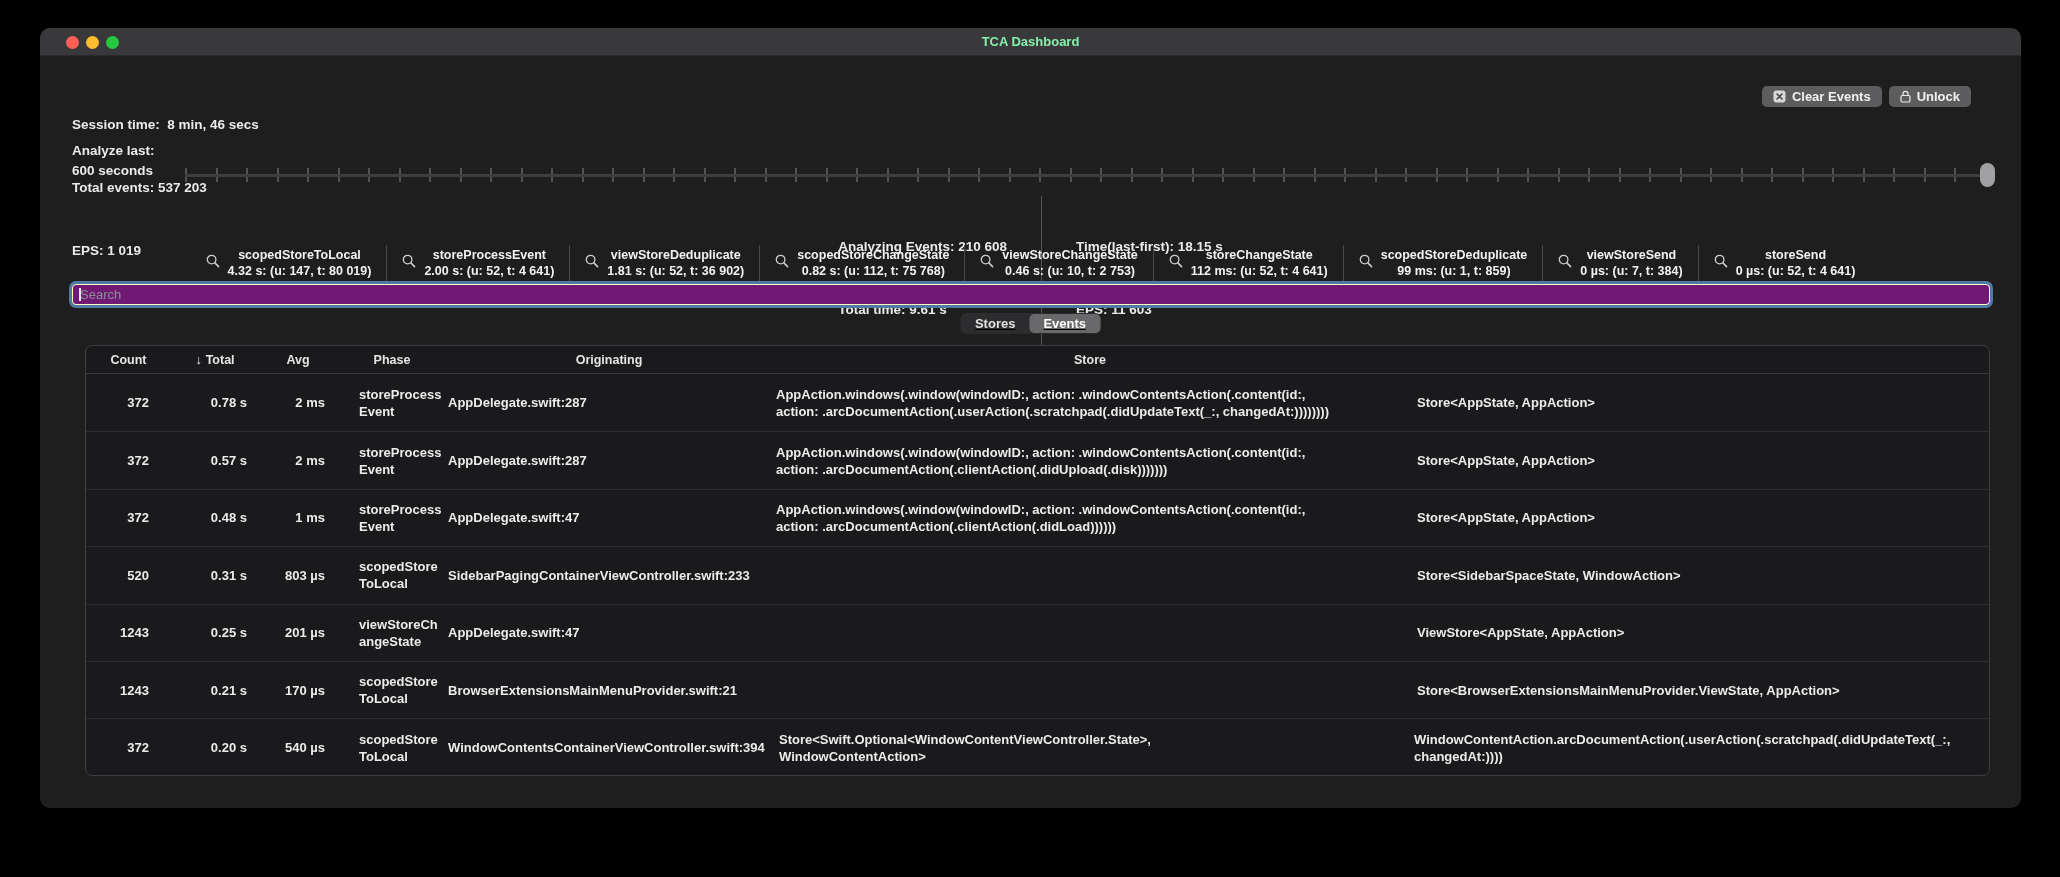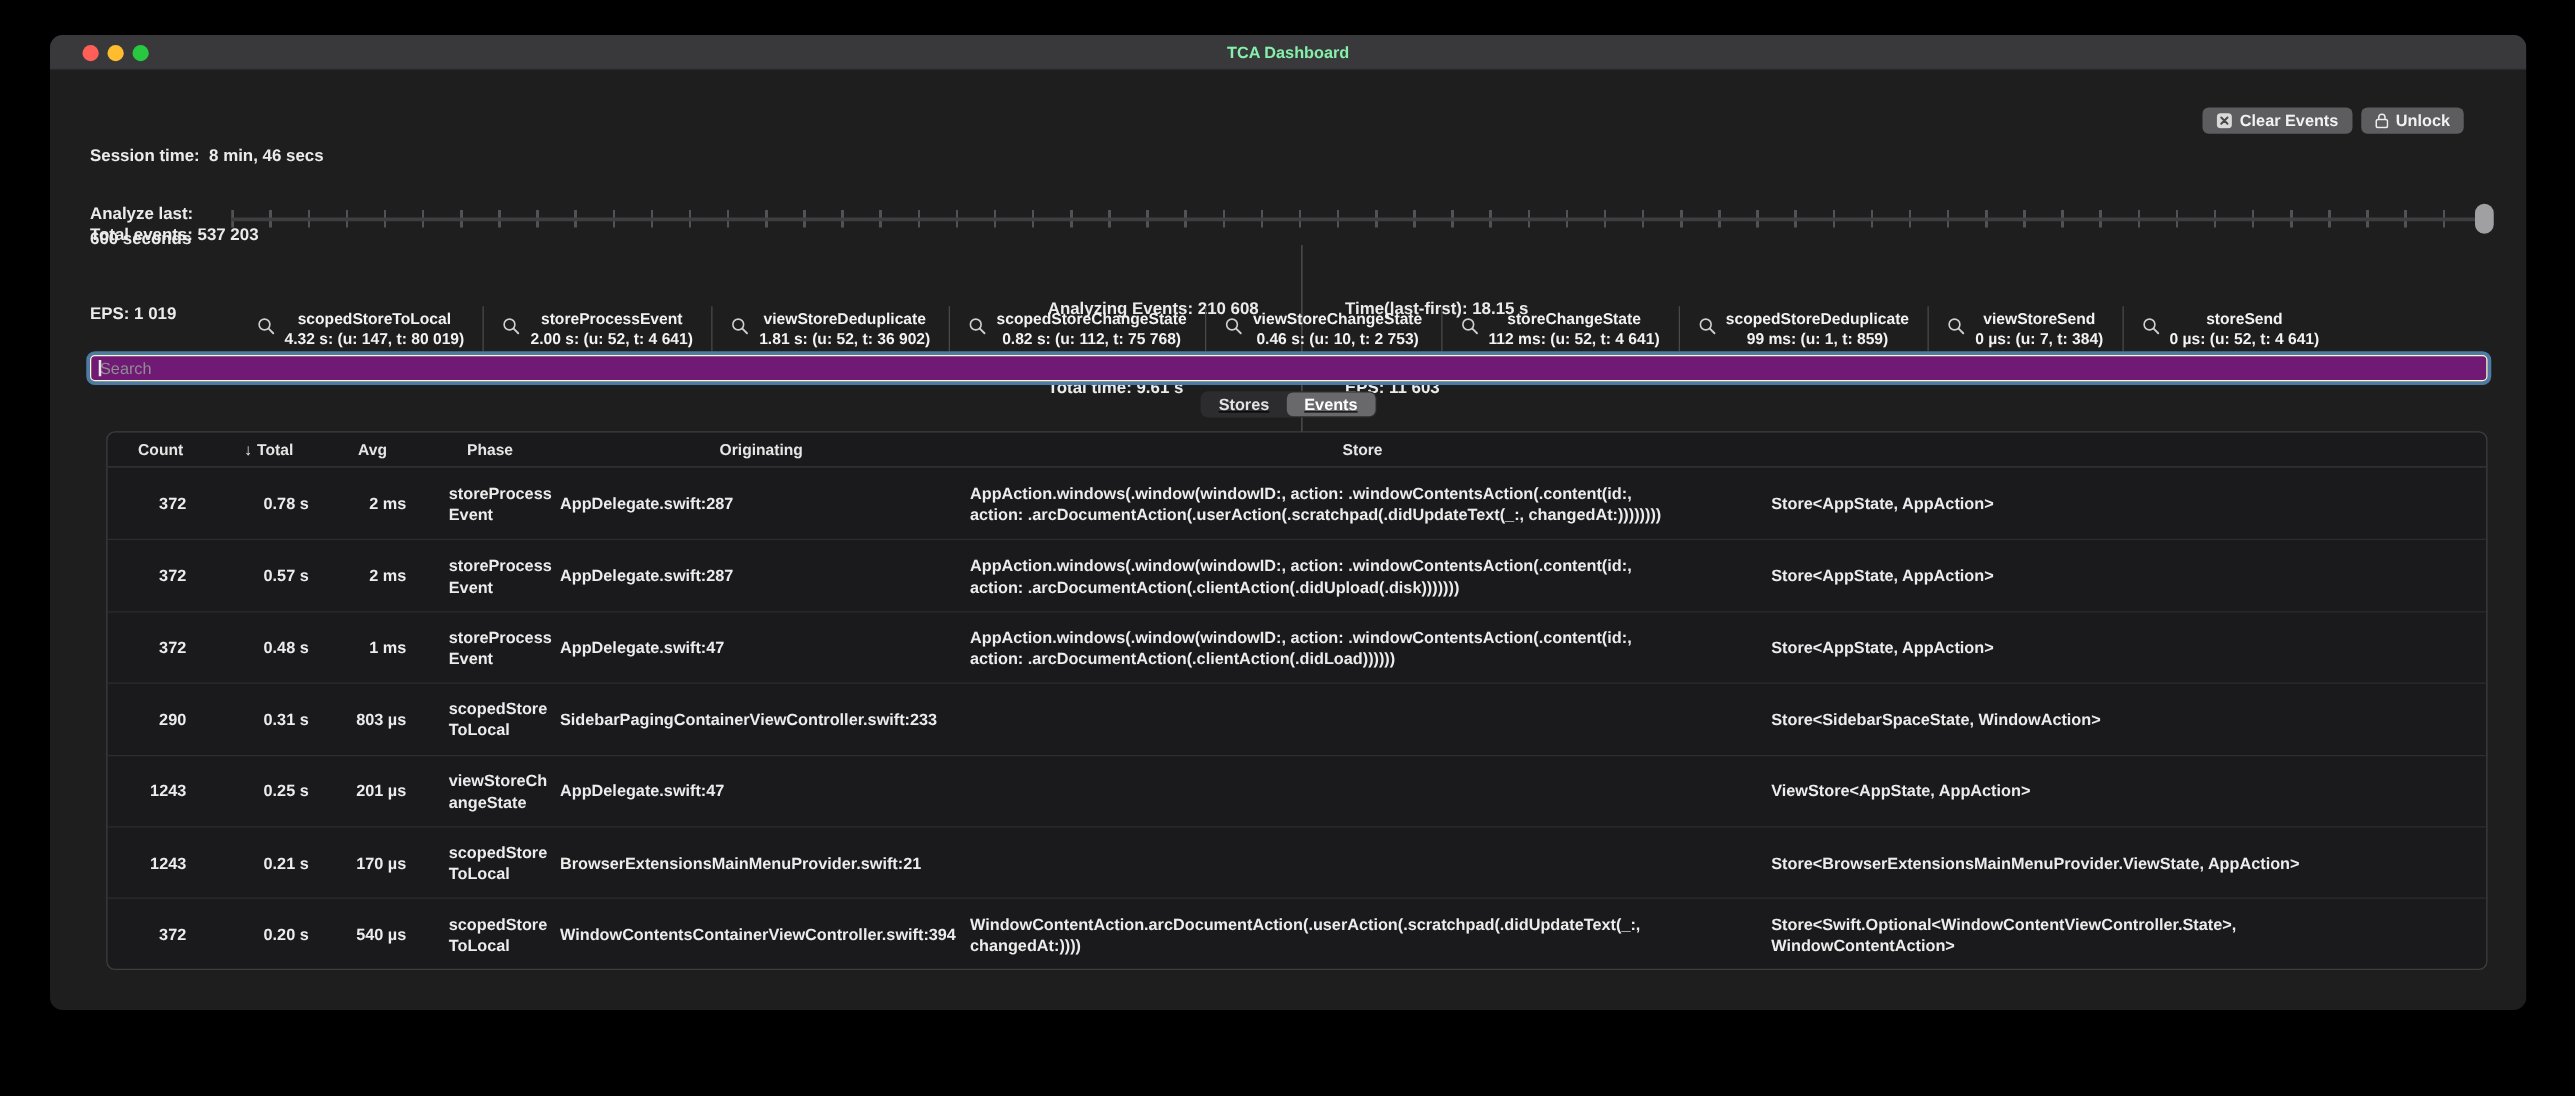--- a/index.html
+++ b/index.html
@@ -15,21 +15,21 @@
   .lights { position:absolute; left:26px; top:8px; display:flex; gap:7px; }
   .light { width:13px; height:13px; border-radius:50%; }
   
   .session { position:absolute; left:32px; top:44px; font-size:13.5px; font-weight:600; color:#ebebeb; line-height:21px; white-space:pre-wrap; }
   
   .top-buttons { position:absolute; top:58px; right:50px; display:flex; align-items:center; gap:7px; }
   .btn { display:flex; align-items:center; gap:6px; height:21px; padding:0 11px; background:#5d5d5f;
     border:none; border-radius:5px; color:#f1f1f1; font-size:13px; font-weight:600; font-family:inherit; cursor:default; }
   .btn svg { display:block; }
   
-  .analyze-label { position:absolute; left:32px; top:133px; font-size:13.5px; font-weight:600; color:#ebebeb; line-height:20px; }
+  .analyze-label { position:absolute; left:32px; top:113px; font-size:13.5px; font-weight:600; color:#ebebeb; line-height:20px; }
   .slider { position:absolute; left:145px; right:28px; top:140px; height:14px;
     background:repeating-linear-gradient(to right, #525254 0 2px, transparent 2px 30.5px); }
   .slider::before { content:""; position:absolute; left:0; right:0; top:5.5px; height:3px; background:#3e3e40; }
   .slider-thumb { position:absolute; right:-2px; top:-5px; width:15px; height:24px; border-radius:8px; background:#a0a0a2; }
   
   .ana-stats { position:absolute; left:0; right:0; top:166px; display:flex; justify-content:center; gap:34px; }
   .ana-col { font-size:13.5px; font-weight:600; color:#ebebeb; line-height:21px; white-space:pre-wrap; }
   .ana-divider { width:1px; background:#555557; margin:2px 0; }
   
   .metrics { position:absolute; left:0; right:0; top:217px; display:flex; justify-content:center; }
@@ -271,21 +271,21 @@
       <div class="td num c-total">0.48 s</div>
       <div class="td num c-avg">1 ms</div>
       <div class="td c-phase">storeProcess
 Event</div>
       <div class="td c-orig">AppDelegate.swift:47</div>
       <div class="td c-action">AppAction.windows(.window(windowID:, action: .windowContentsAction(.content(id:,
 action: .arcDocumentAction(.clientAction(.didLoad))))))</div>
       <div class="td c-store">Store&lt;AppState, AppAction&gt;</div>
     </div>
     <div class="tr row">
-      <div class="td num c-count">290</div>
+      <div class="td num c-count">520</div>
       <div class="td num c-total">0.31 s</div>
       <div class="td num c-avg">803 µs</div>
       <div class="td c-phase">scopedStore
 ToLocal</div>
       <div class="td c-orig">SidebarPagingContainerViewController.swift:233</div>
       <div class="td c-action"></div>
       <div class="td c-store">Store&lt;SidebarSpaceState, WindowAction&gt;</div>
     </div>
     <div class="tr row">
       <div class="td num c-count">1243</div>
@@ -307,19 +307,19 @@
       <div class="td c-action"></div>
       <div class="td c-store">Store&lt;BrowserExtensionsMainMenuProvider.ViewState, AppAction&gt;</div>
     </div>
     <div class="tr row">
       <div class="td num c-count">372</div>
       <div class="td num c-total">0.20 s</div>
       <div class="td num c-avg">540 µs</div>
       <div class="td c-phase">scopedStore
 ToLocal</div>
       <div class="td c-orig">WindowContentsContainerViewController.swift:394</div>
-      <div class="td c-action">WindowContentAction.arcDocumentAction(.userAction(.scratchpad(.didUpdateText(_:, changedAt:))))</div>
       <div class="td c-store">Store&lt;Swift.Optional&lt;WindowContentViewController.State&gt;,
 WindowContentAction&gt;</div>
+      <div class="td c-action">WindowContentAction.arcDocumentAction(.userAction(.scratchpad(.didUpdateText(_:, changedAt:))))</div>
     </div>
   </div>
 
 </div>
 
 </body></html>

